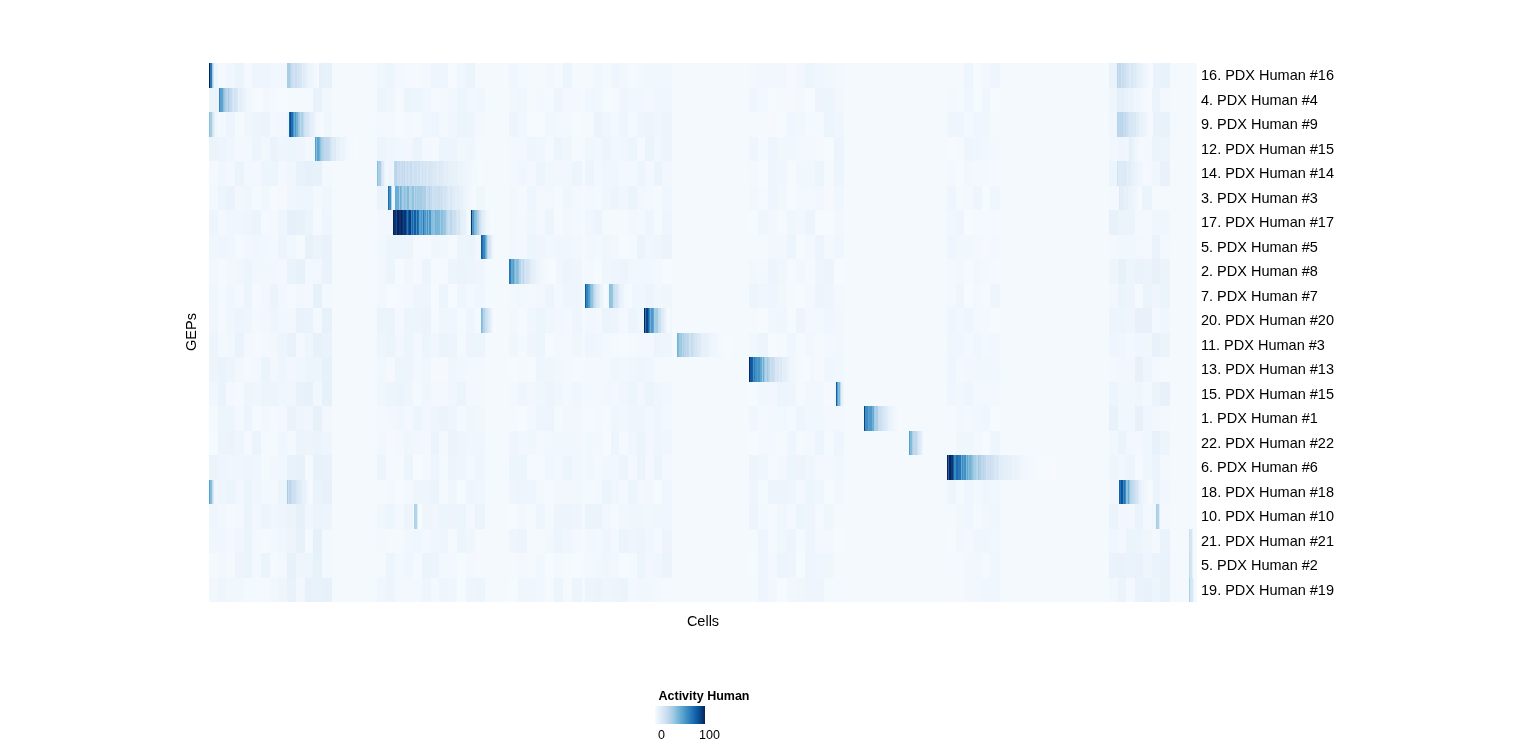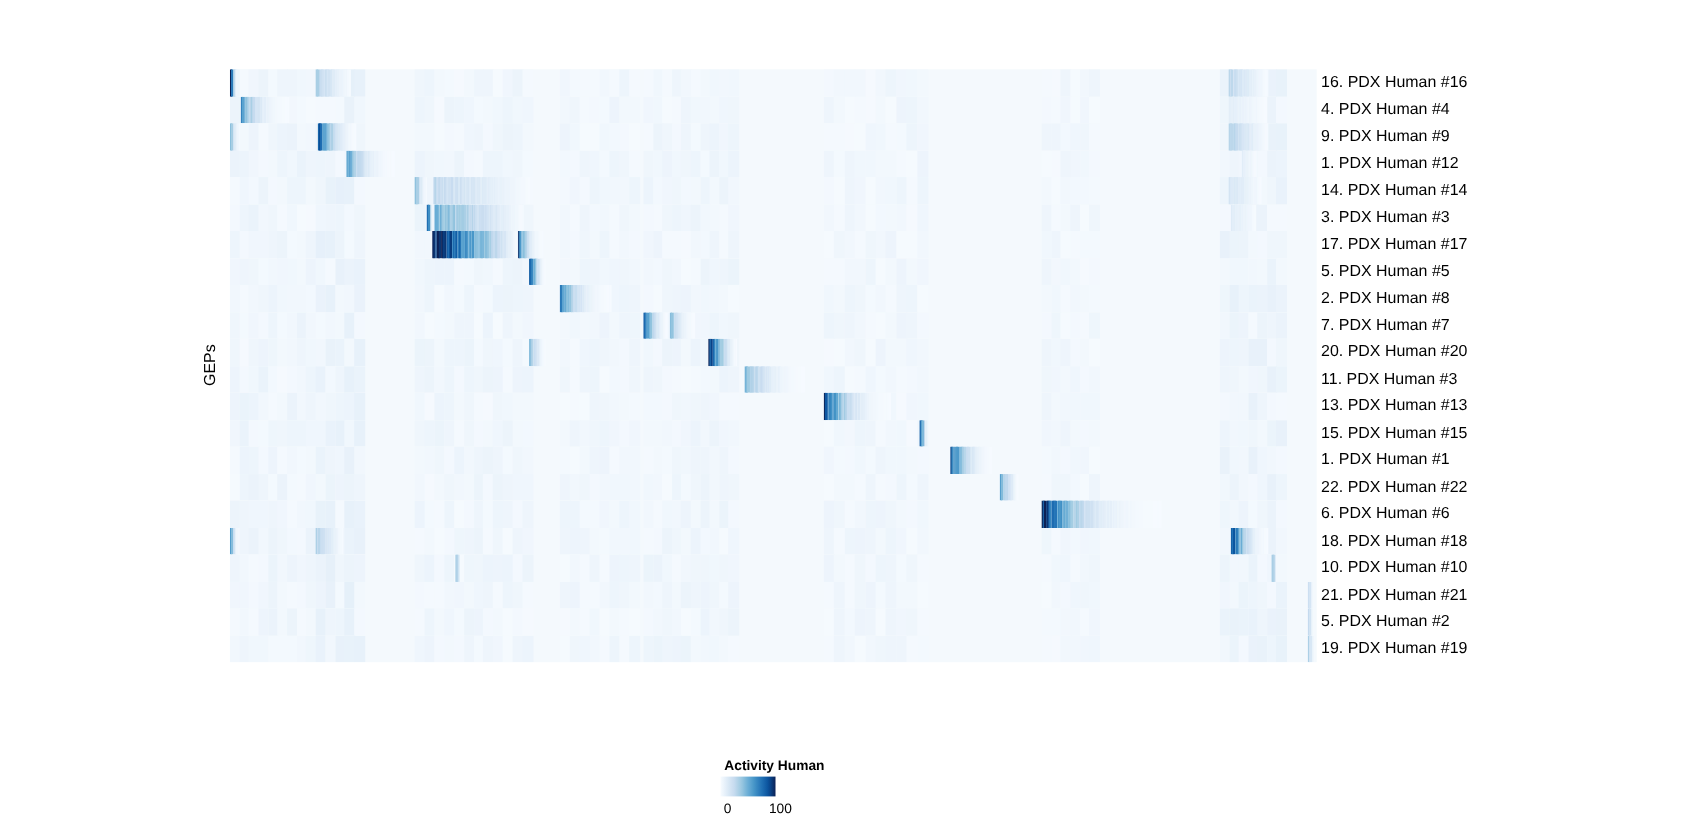--- a/index.html
+++ b/index.html
@@ -2462,26 +2462,27 @@
         <div class="hm-cell" style="left: 942.857px; width: 9.17143px; background: rgb(237, 245, 252);"></div>
         <div class="hm-cell" style="left: 951.429px; width: 9.17143px; background: rgb(232, 242, 250);"></div>
         <div class="hm-cell" style="left: 980px; width: 1.9px; background: rgb(172, 208, 230);"></div>
         <div class="hm-cell" style="left: 981.2px; width: 1.9px; background: rgb(211, 228, 243);"></div>
         <div class="hm-cell" style="left: 982.4px; width: 1.9px; background: rgb(216, 231, 245);"></div>
         <div class="hm-cell" style="left: 983.6px; width: 1.9px; background: rgb(232, 242, 250);"></div>
       </div>
     </div>
 
   <div id="ylabel" style="left: 171px; top: 323.5px; width: 40px; text-align: center;">GEPs</div>
+  <div id="xlabel" style="left: 209px; width: 988px; top: 613px;">Cells</div>
 
   <div id="rowlabels" style="left: 1201px; top: 63px; width: 300px; height: 539px;">
       <div class="rowlab" style="top: 5.25px;">16. PDX Human #16</div>
       <div class="rowlab" style="top: 29.75px;">4. PDX Human #4</div>
       <div class="rowlab" style="top: 54.25px;">9. PDX Human #9</div>
-      <div class="rowlab" style="top: 78.75px;">1. PDX Human #12</div>
+      <div class="rowlab" style="top: 78.75px;">12. PDX Human #15</div>
       <div class="rowlab" style="top: 103.25px;">14. PDX Human #14</div>
       <div class="rowlab" style="top: 127.75px;">3. PDX Human #3</div>
       <div class="rowlab" style="top: 152.25px;">17. PDX Human #17</div>
       <div class="rowlab" style="top: 176.75px;">5. PDX Human #5</div>
       <div class="rowlab" style="top: 201.25px;">2. PDX Human #8</div>
       <div class="rowlab" style="top: 225.75px;">7. PDX Human #7</div>
       <div class="rowlab" style="top: 250.25px;">20. PDX Human #20</div>
       <div class="rowlab" style="top: 274.75px;">11. PDX Human #3</div>
       <div class="rowlab" style="top: 299.25px;">13. PDX Human #13</div>
       <div class="rowlab" style="top: 323.75px;">15. PDX Human #15</div>

